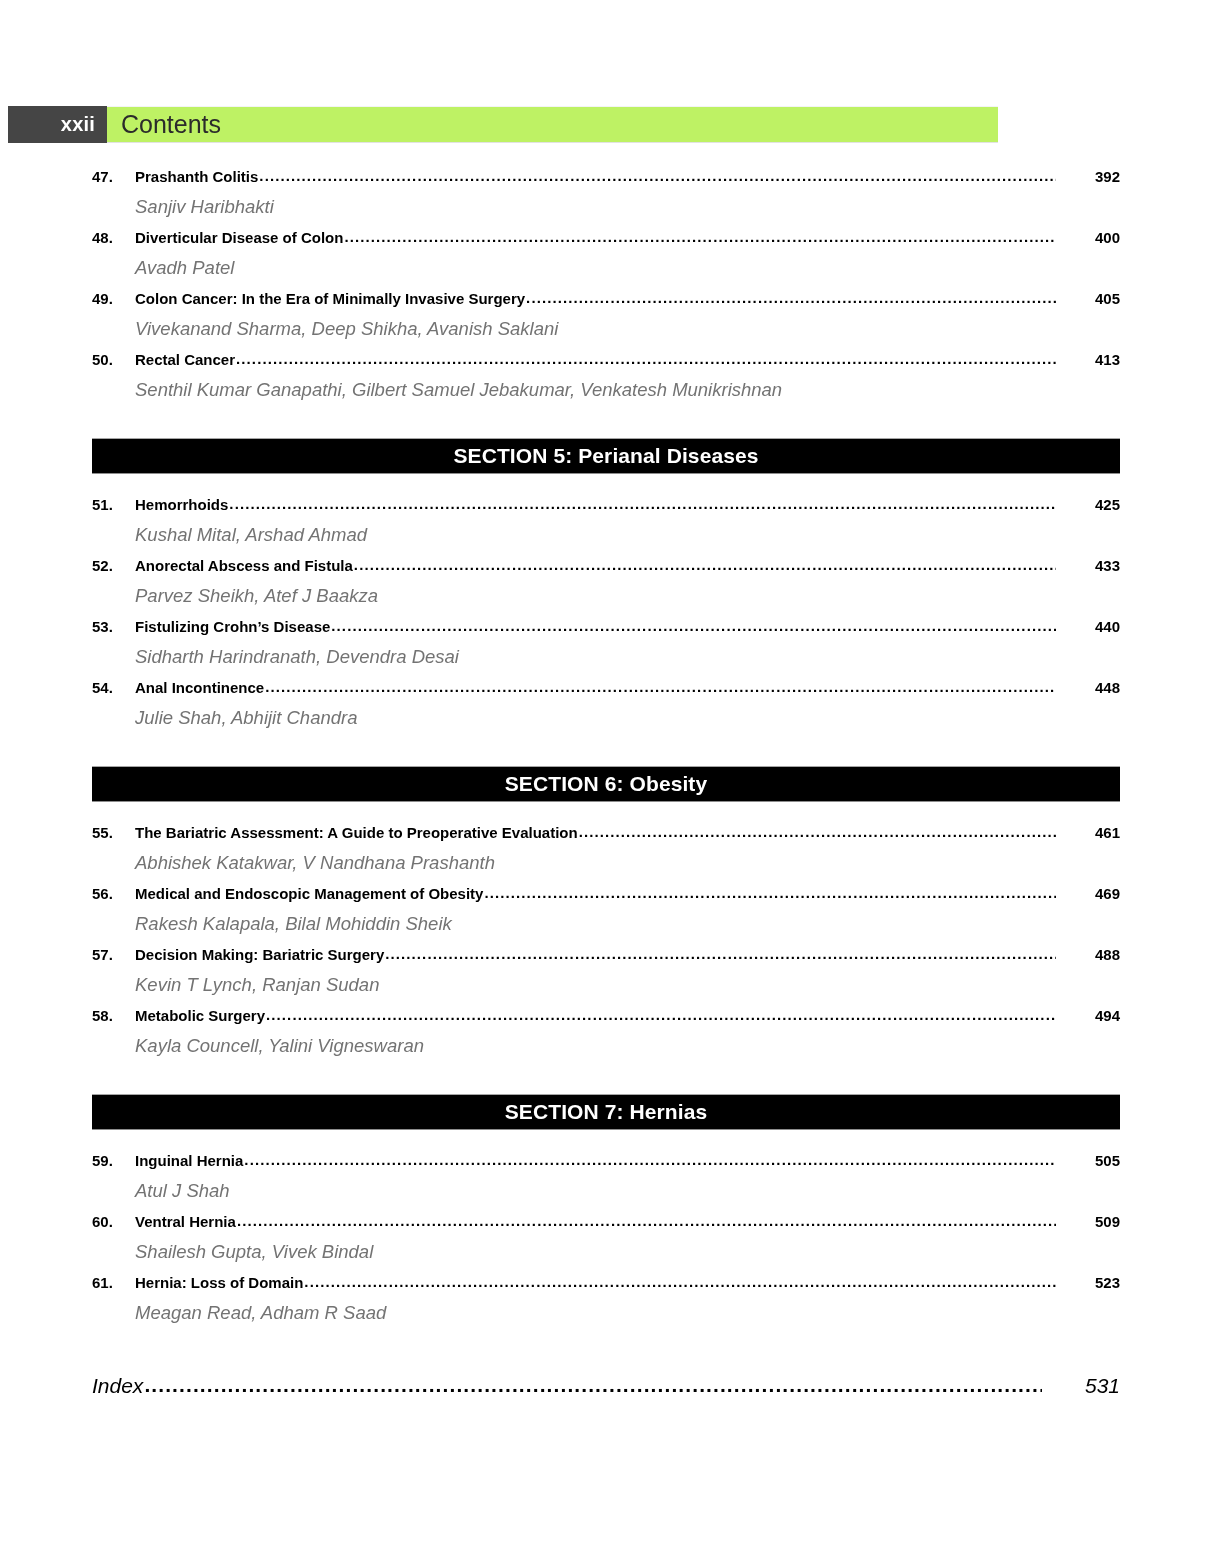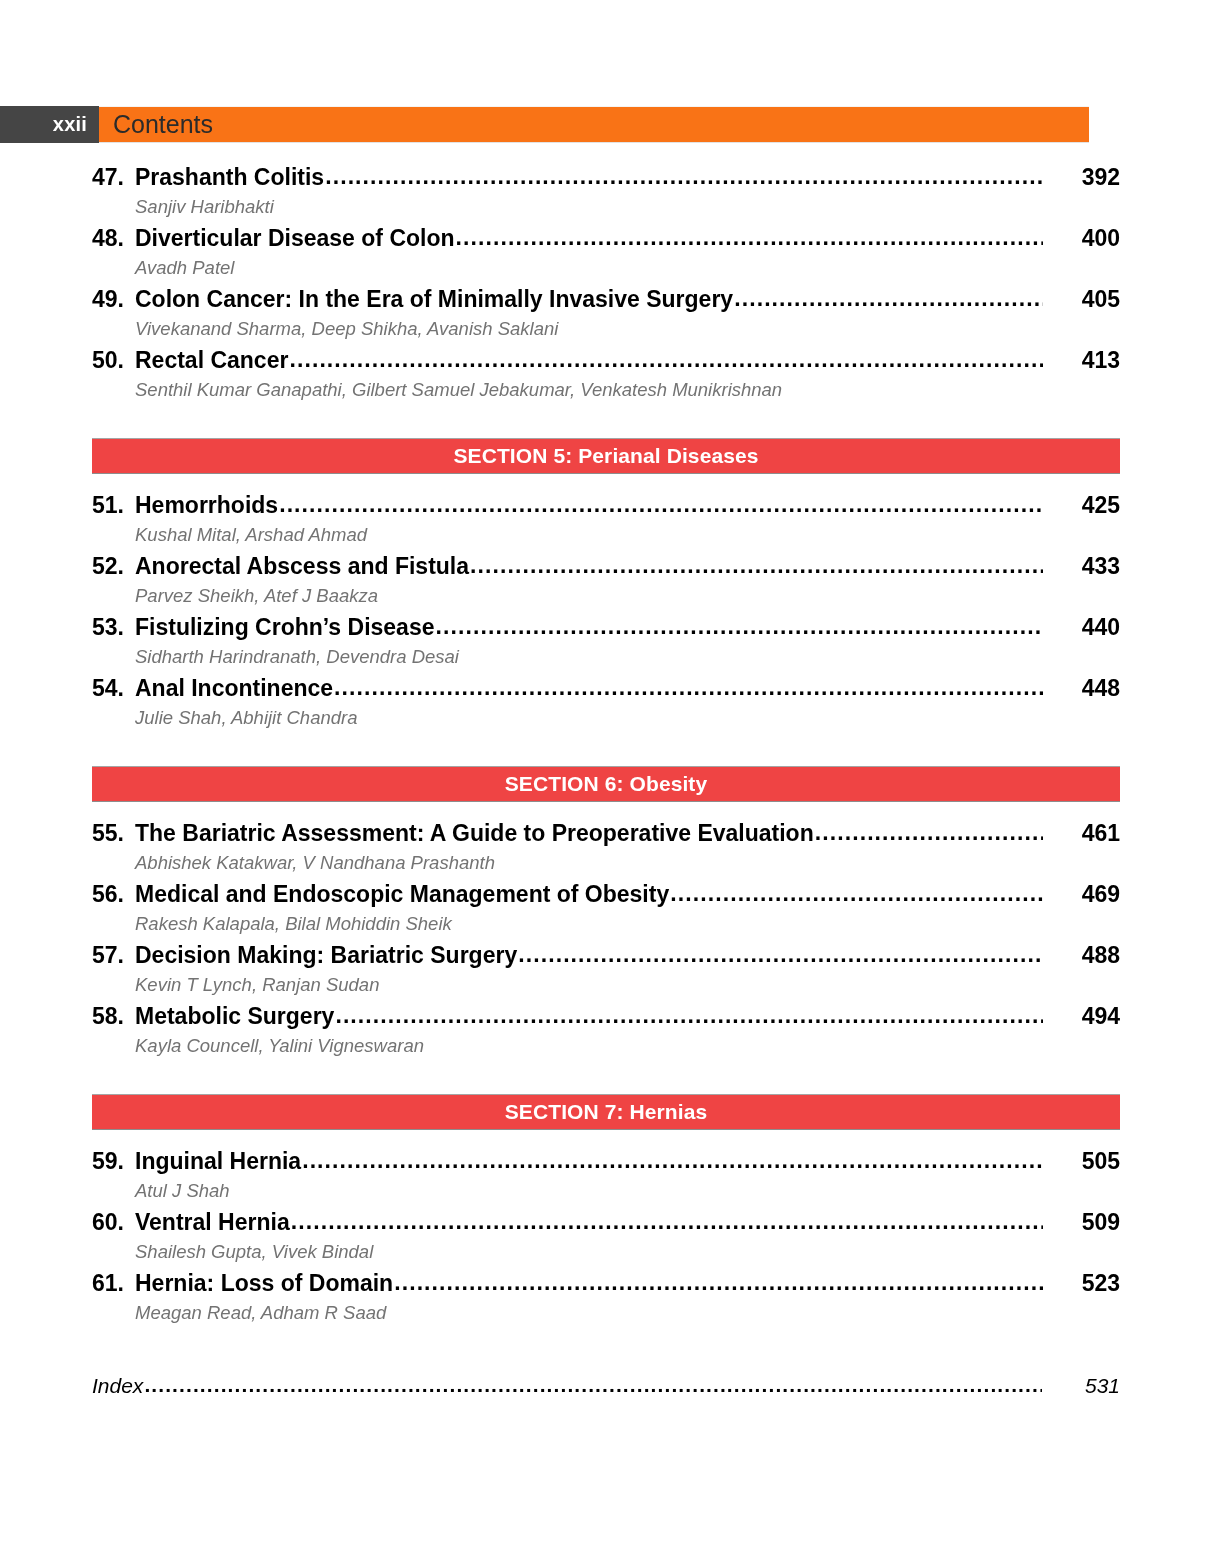--- a/index.html
+++ b/index.html
@@ -12,25 +12,25 @@
     height: 1544px;
     position: relative;
     font-family: "Liberation Sans", sans-serif;
     color: #000000;
     overflow: hidden;
   }
 
   
   .running-head {
     position: absolute;
-    left: 0;
+    left: 8px;
     top: 106px;
-    width: 1089px;
+    width: 990px;
     height: 37px;
-    background: #f97316;
+    background: #bef264;
     box-shadow: inset 0 1px 0 #f4f4f4, inset 0 -1px 0 #e2e2e2;
   }
   .folio-box {
     position: absolute;
     left: 0;
     top: 0;
     width: 99px;
     height: 37px;
     background: #454545;
     display: flex;
@@ -59,42 +59,42 @@
   
   .toc {
     position: absolute;
     left: 92px;
     top: 162px;
     width: 1028px;
   }
 
   
   .section-bar {
-    background: #ef4444;
+    background: #000000;
     height: 36px;
     display: flex;
     align-items: center;
     justify-content: center;
     box-shadow: inset 0 1px 0 #a5a5a5, inset 0 -1px 0 #8d8d8d;
   }
   .section-bar .section-title {
     color: #ffffff;
     font-size: 21px;
     font-weight: bold;
     letter-spacing: 0.1px;
   }
   .sp-before { margin-top: 34px; }
   .sp-after  { margin-bottom: 16px; }
 
   
   .entry { margin-bottom: 2px; }
   .entry-line {
     display: flex;
     align-items: flex-end;
-    font-size: 23px;
+    font-size: 15px;
     font-weight: bold;
     line-height: 30px;
     white-space: nowrap;
   }
   .num {
     width: 43px;
     flex: 0 0 43px;
     text-align: left;
   }
   .title-wrap {

